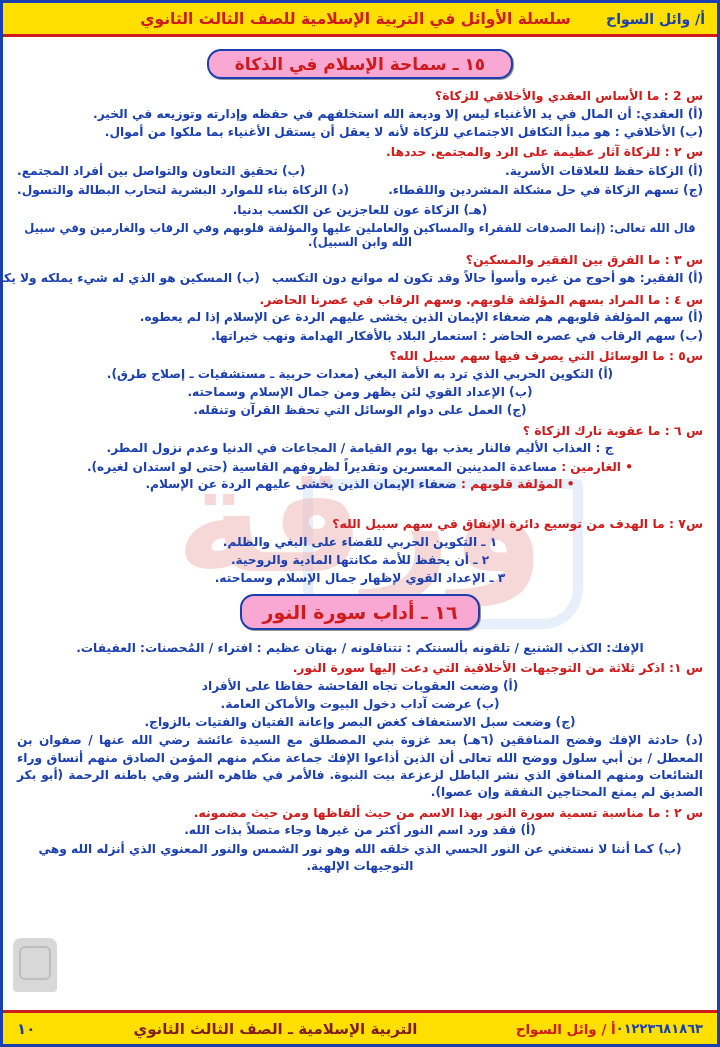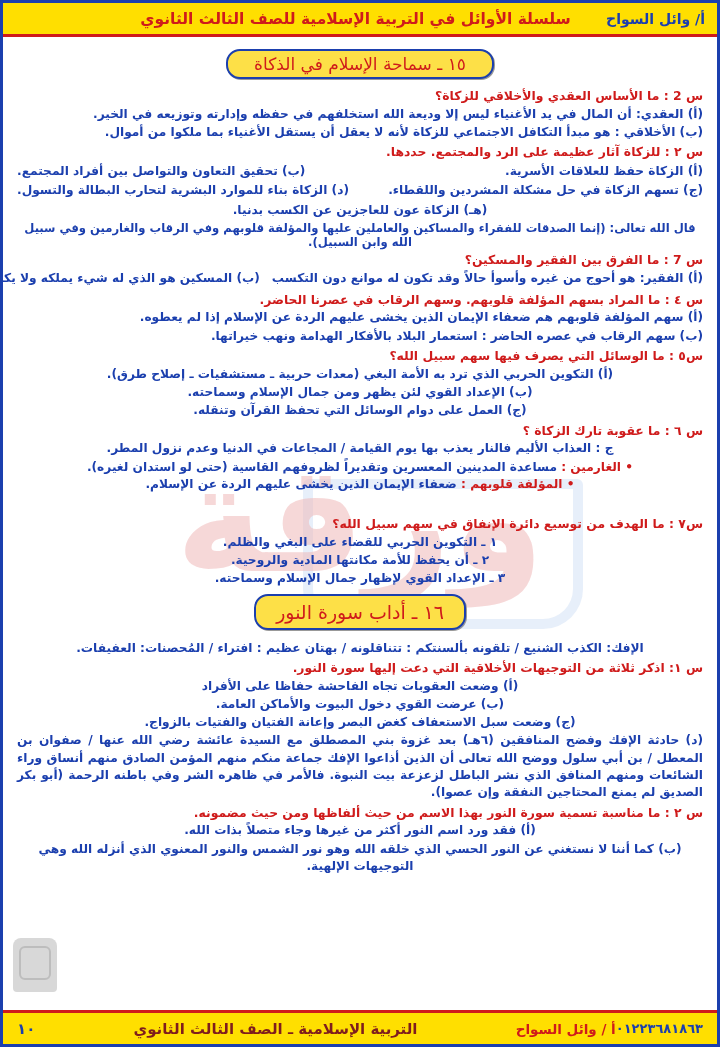--- a/index.html
+++ b/index.html
@@ -82,26 +82,26 @@
 
   .content {
     position: relative;
     z-index: 1;
     padding: 6px 14px 0 14px;
     box-sizing: border-box;
   }
   
   .section-title {
     margin: 6px auto 8px auto;
-    background: #fde047;
+    background: #f9a8d4;
     border: 2px solid #1b3fae;
     border-radius: 14px;
     color: #cf1b1b;
     font-size: 17px;
-    font-weight: normal;
+    font-weight: bold;
     text-align: center;
     padding: 3px 26px;
     width: fit-content;
     box-shadow: 1px 1px 0 #999;
   }
   .section-title.second {
     font-size: 19px;
     padding: 5px 20px;
     margin-bottom: 10px;
   }
@@ -236,21 +236,21 @@
       <div class="two-col">
         <div class="a">(أ) الزكاة حفظ للعلاقات الأسرية.</div>
         <div class="a">(ب) تحقيق التعاون والتواصل بين أفراد المجتمع.</div>
       </div>
       <div class="two-col">
         <div class="a">(ج) تسهم الزكاة في حل مشكلة المشردين واللقطاء.</div>
         <div class="a">(د) الزكاة بناء للموارد البشرية لتحارب البطالة والتسول.</div>
       </div>
       <div class="a center">(هـ) الزكاة عون للعاجزين عن الكسب بدنيا.</div>
       <div class="ayah">قال الله تعالى: (إنما الصدقات للفقراء والمساكين والعاملين عليها والمؤلفة قلوبهم وفي الرقاب والغارمين وفي سبيل الله وابن السبيل).</div>
-      <div class="q">س 7 : ما الفرق بين الفقير والمسكين؟</div>
+      <div class="q">س ٣ : ما الفرق بين الفقير والمسكين؟</div>
       <div class="two-col">
         <div class="a">(أ) الفقير: هو أحوج من غيره وأسوأ حالاً وقد تكون له موانع دون التكسب</div>
         <div class="a">(ب) المسكين هو الذي له شيء يملكه ولا يكفيه</div>
       </div>
       <div class="q">س ٤ : ما المراد بسهم المؤلفة قلوبهم. وسهم الرقاب في عصرنا الحاضر.</div>
       <div class="a">(أ) سهم المؤلفة قلوبهم هم ضعفاء الإيمان الذين يخشى عليهم الردة عن الإسلام إذا لم يعطوه.</div>
       <div class="a">(ب) سهم الرقاب في عصره الحاضر : استعمار البلاد بالأفكار الهدامة ونهب خيراتها.</div>
       <div class="q">س٥ : ما الوسائل التي يصرف فيها سهم سبيل الله؟</div>
       <div class="a center">(أ) التكوين الحربي الذي ترد به الأمة البغي (معدات حربية ـ مستشفيات ـ إصلاح طرق).</div>
       <div class="a center">(ب) الإعداد القوي لئن يظهر ومن جمال الإسلام وسماحته.</div>
@@ -268,21 +268,21 @@
       <div class="a center">٢ ـ أن يحفظ للأمة مكانتها المادية والروحية.</div>
       <div class="a center">٣ ـ الإعداد القوي لإظهار جمال الإسلام وسماحته.</div>
     </div>
 
     <div class="section-title second">١٦ ـ أداب سورة النور</div>
 
     <div>
       <div class="a center">الإفك: الكذب الشنيع / تلقونه بألسنتكم : تتناقلونه / بهتان عظيم : افتراء / المُحصنات: العفيفات.</div>
       <div class="q">س ١: اذكر ثلاثة من التوجيهات الأخلاقية التي دعت إليها سورة النور.</div>
       <div class="a center">(أ) وضعت العقوبات تجاه الفاحشة حفاظا على الأفراد</div>
-      <div class="a center">(ب) عرضت القوي دخول البيوت والأماكن العامة.</div>
+      <div class="a center">(ب) عرضت آداب دخول البيوت والأماكن العامة.</div>
       <div class="a center">(ج) وضعت سبل الاستعفاف كغض البصر وإعانة الفتيان والفتيات بالزواج.</div>
       <div class="a just">(د) حادثة الإفك وفضح المنافقين (٦هـ) بعد غزوة بني المصطلق مع السيدة عائشة رضي الله عنها / صفوان بن المعطل / بن أبي سلول  ووضح الله تعالى أن الذين أذاعوا الإفك جماعة منكم منهم المؤمن الصادق منهم أنساق وراء الشائعات ومنهم المنافق الذي نشر الباطل لزعزعة بيت النبوة. فالأمر في ظاهره الشر وفي باطنه الرحمة (أبو بكر الصديق لم يمنع المحتاجين النفقة وإن عصوا).</div>
       <div class="q">س ٢ : ما مناسبة تسمية سورة النور بهذا الاسم من حيث ألفاظها ومن حيث مضمونه.</div>
       <div class="a center">(أ) فقد ورد اسم النور أكثر من غيرها وجاء متصلاً بذات الله.</div>
       <div class="a center">(ب) كما أننا لا نستغني عن النور الحسي الذي خلقه الله وهو نور الشمس والنور المعنوي الذي أنزله الله وهي التوجيهات الإلهية.</div>
     </div>
 
   </div>
 
   <div class="side-tab"></div>

